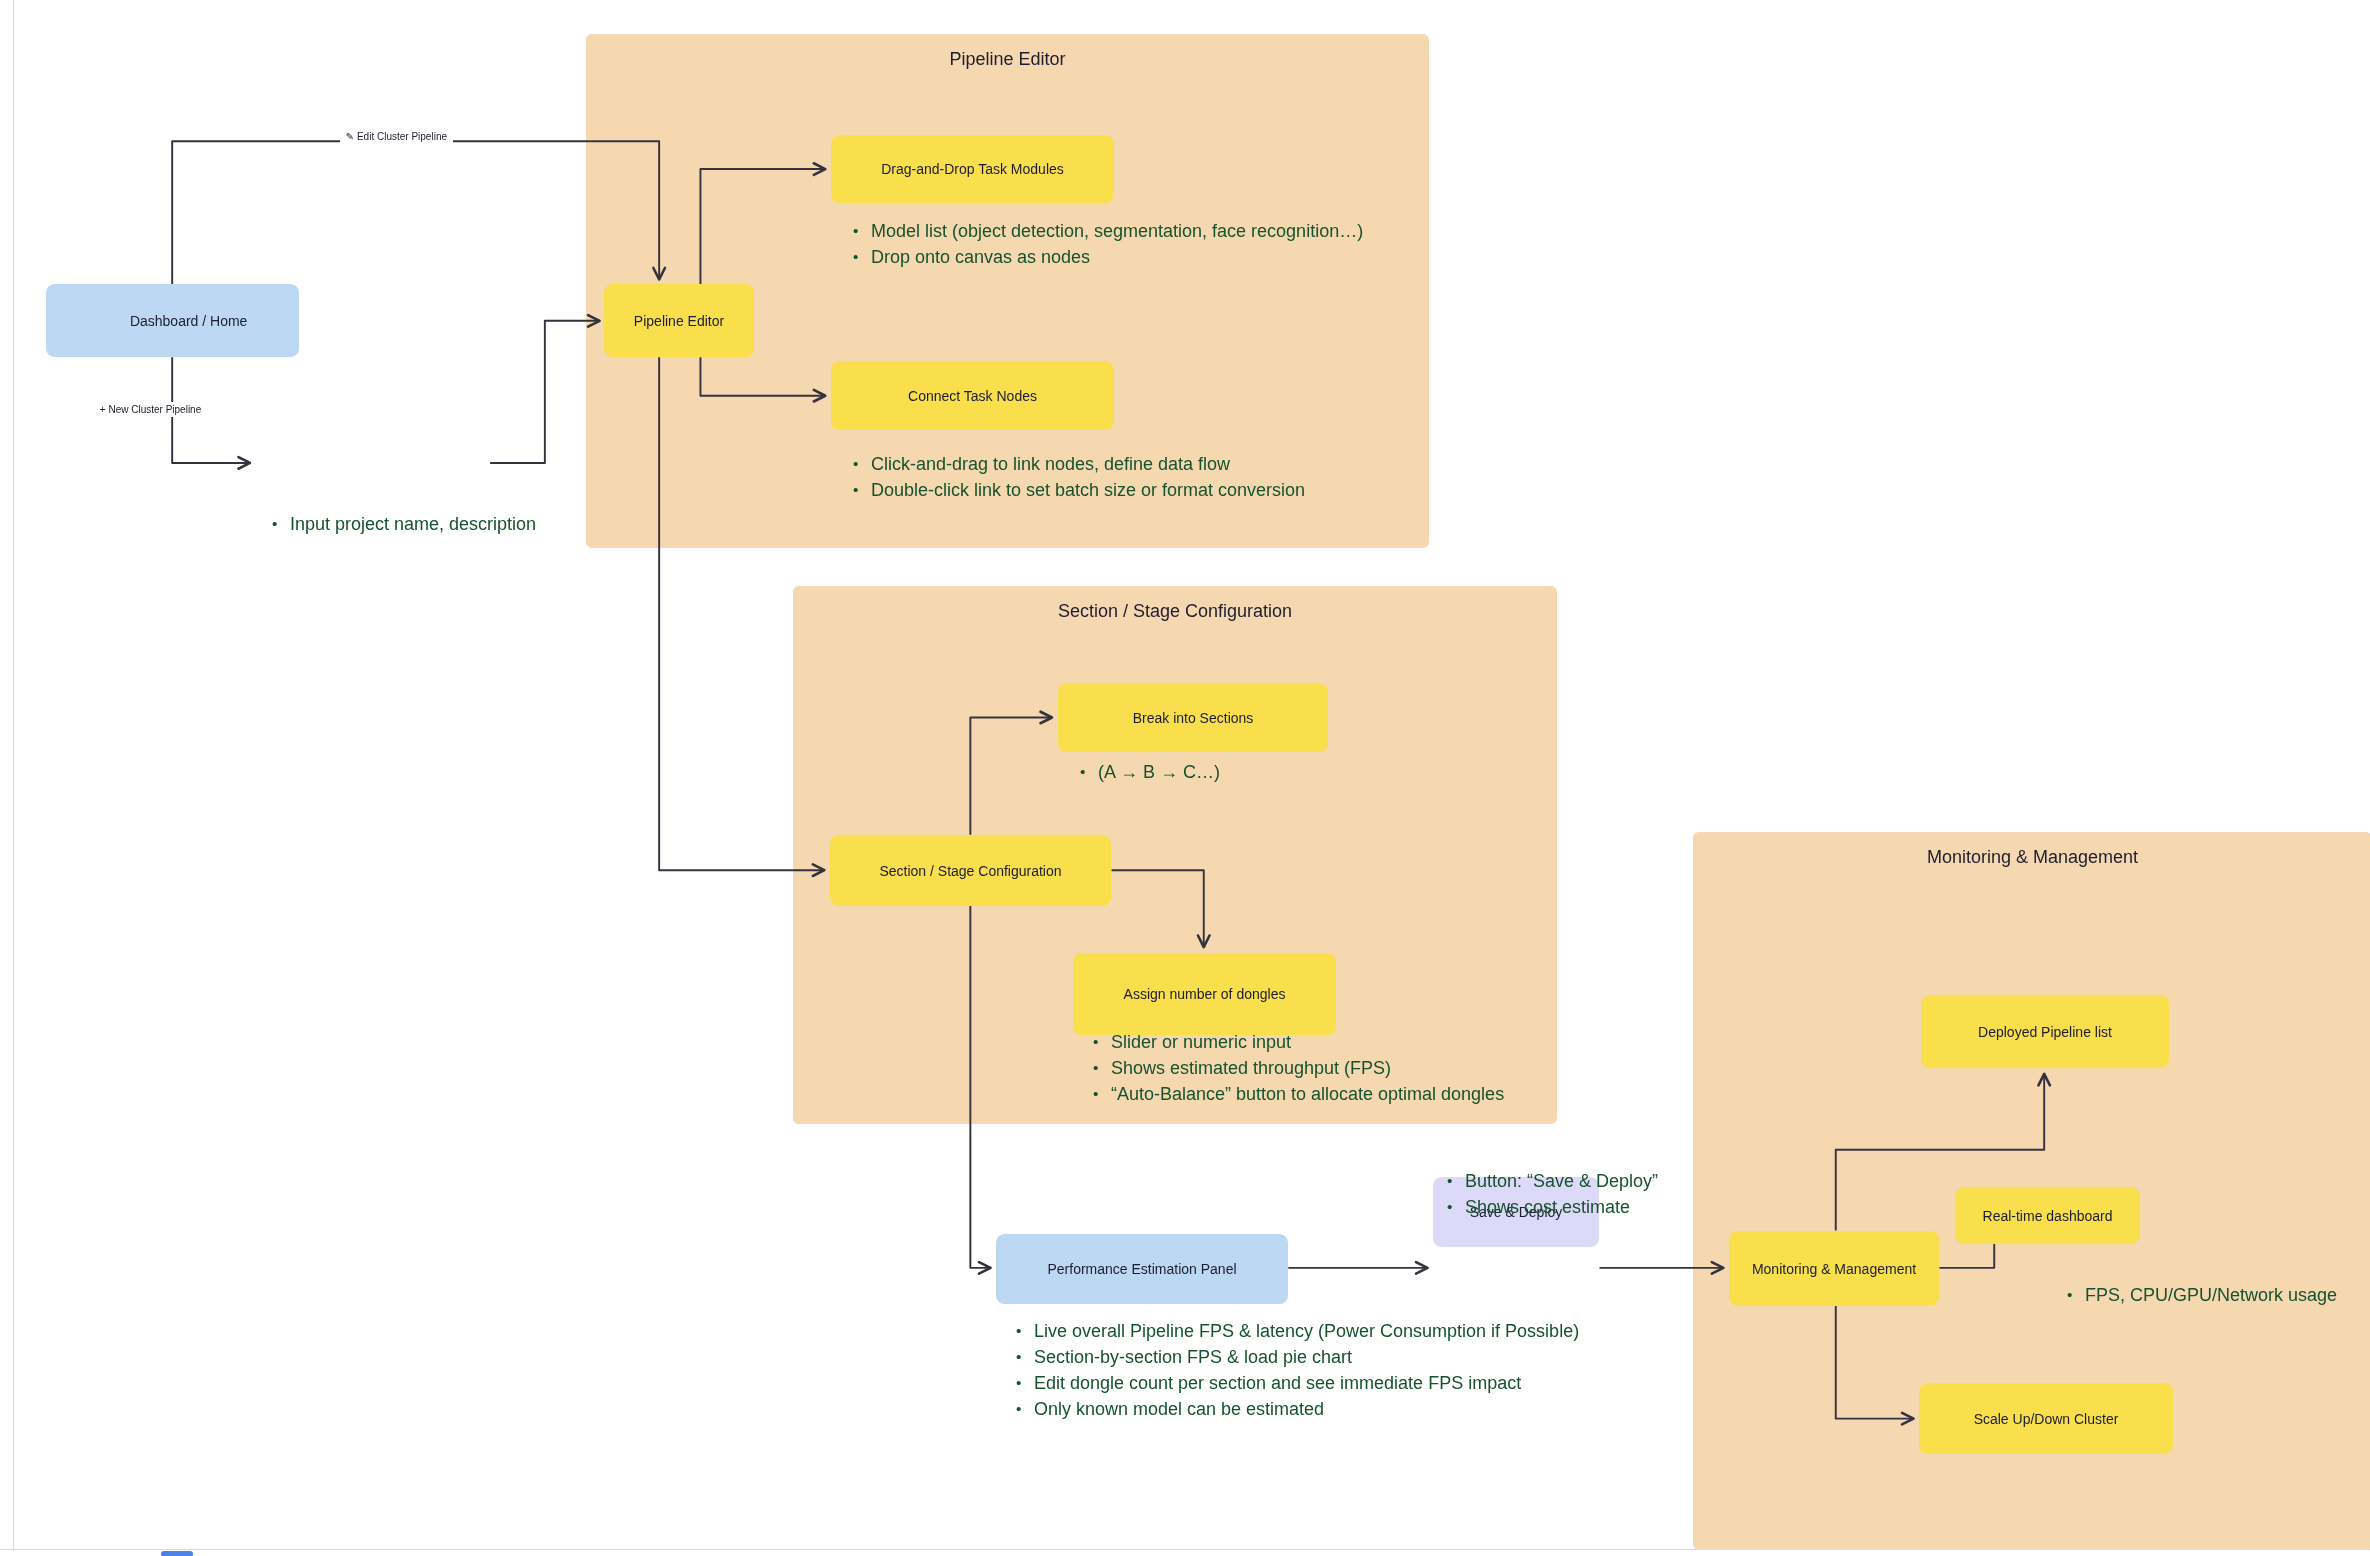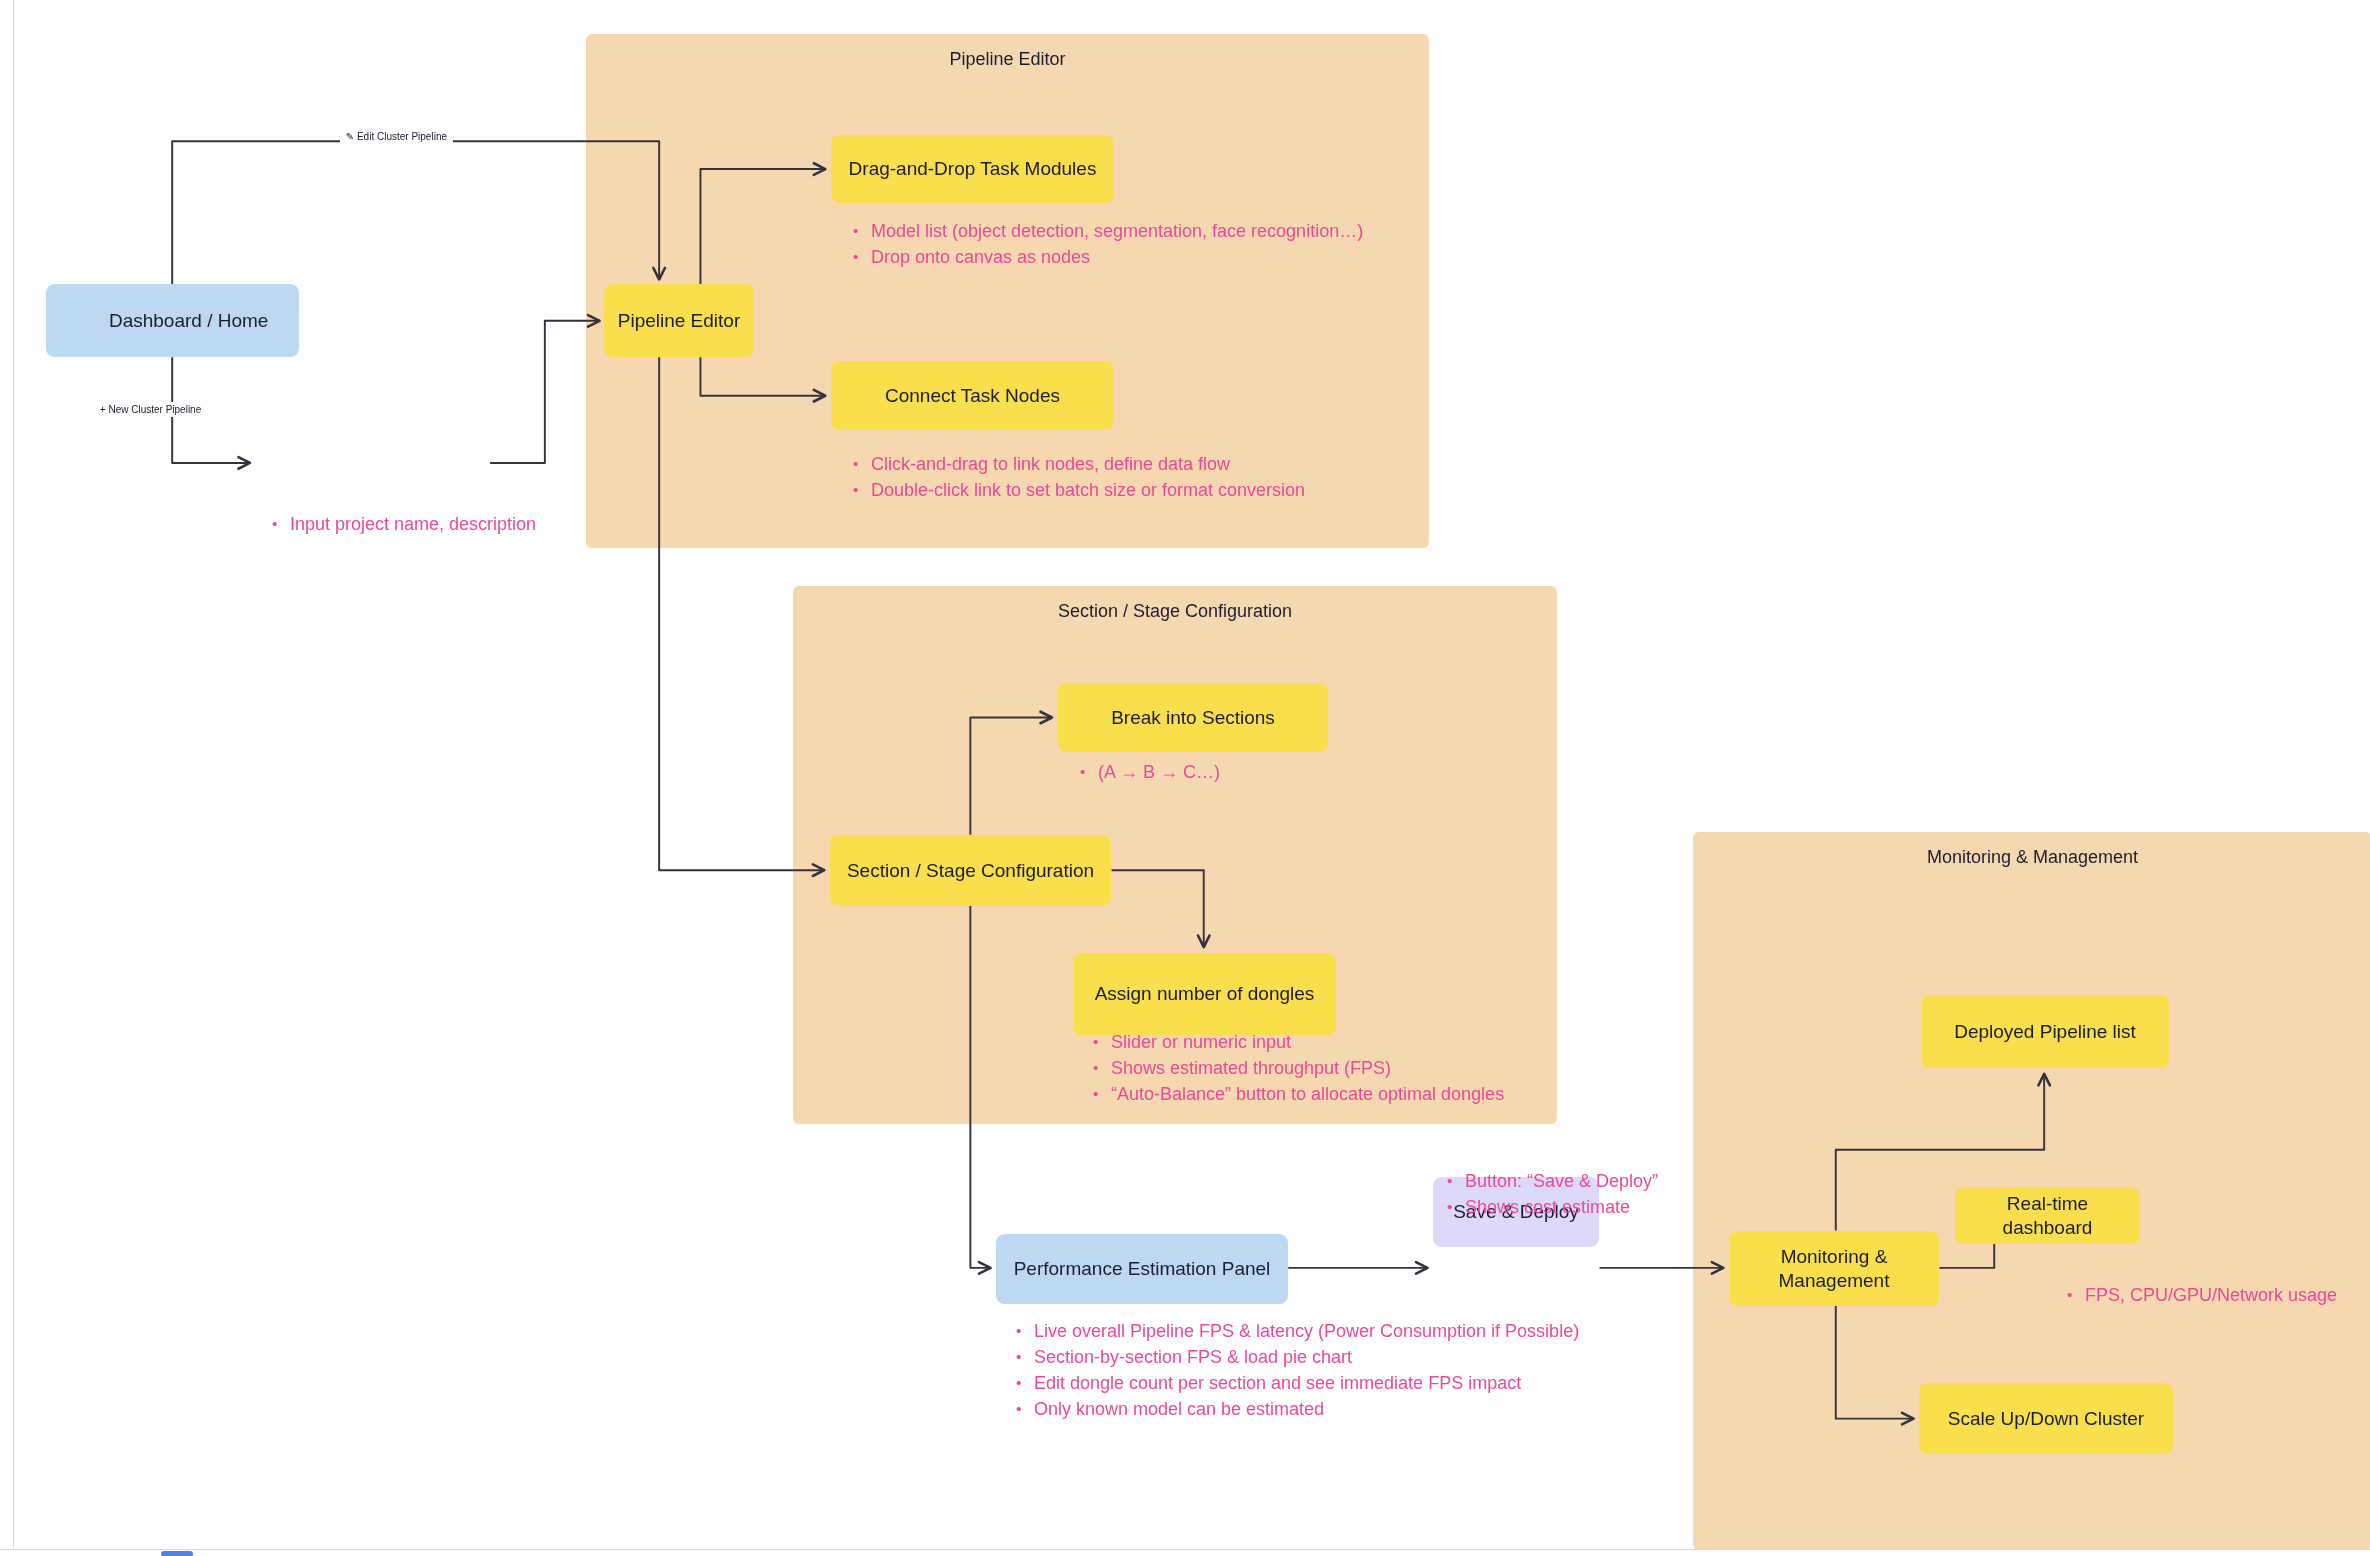--- a/index.html
+++ b/index.html
@@ -8,29 +8,29 @@
   .canvas{position:absolute;inset:0;}
 
   .group{position:absolute;background:#f6d8b0;border-radius:5.8px;z-index:1;}
   .group-title{position:absolute;top:15.4px;left:0;width:100%;text-align:center;
                font-size:18px;color:#1d1d30;}
 
   svg.connectors{position:absolute;left:0;top:0;z-index:2;pointer-events:none;}
   svg.connectors polyline{fill:none;stroke:#33333f;stroke-width:2;stroke-linejoin:round;}
 
   .node{position:absolute;display:flex;align-items:center;justify-content:center;
-        text-align:center;border-radius:8.6px;font-size:19px;line-height:24px;
+        text-align:center;border-radius:8.6px;font-size:14px;line-height:24px;
         color:#1d1d30;z-index:3;padding:1.9px 7.7px;box-sizing:border-box;}
   .node.yellow{background:#f8df4b;}
   .node.blue{background:#bdd8f2;}
   .node.purple{background:#ddd9f9;}
   .node.nowrap span{white-space:nowrap;}
 
   .bullets{position:absolute;margin:0;padding:0;list-style:none;font-size:18px;
-           line-height:26px;color:#ec4899;z-index:3;width:730px;}
+           line-height:26px;color:#14532d;z-index:3;width:730px;}
   .bullets li{display:flex;}
   .bullets li::before{content:"•";margin-right:12.5px;font-size:15.4px;}
 
   .edge-label{position:absolute;font-size:10px;background:#ffffff;
               padding:1.9px 5.8px;color:#1d1d30;z-index:3;white-space:nowrap;}
 
   .canvas-edge-left{position:absolute;left:12.5px;top:0;width:1px;height:1549px;
                     background:#d8d8dc;z-index:0;}
   .canvas-edge-bottom{position:absolute;left:0;top:1549px;width:2371px;height:1px;
                       background:#d8d8dc;z-index:0;}

